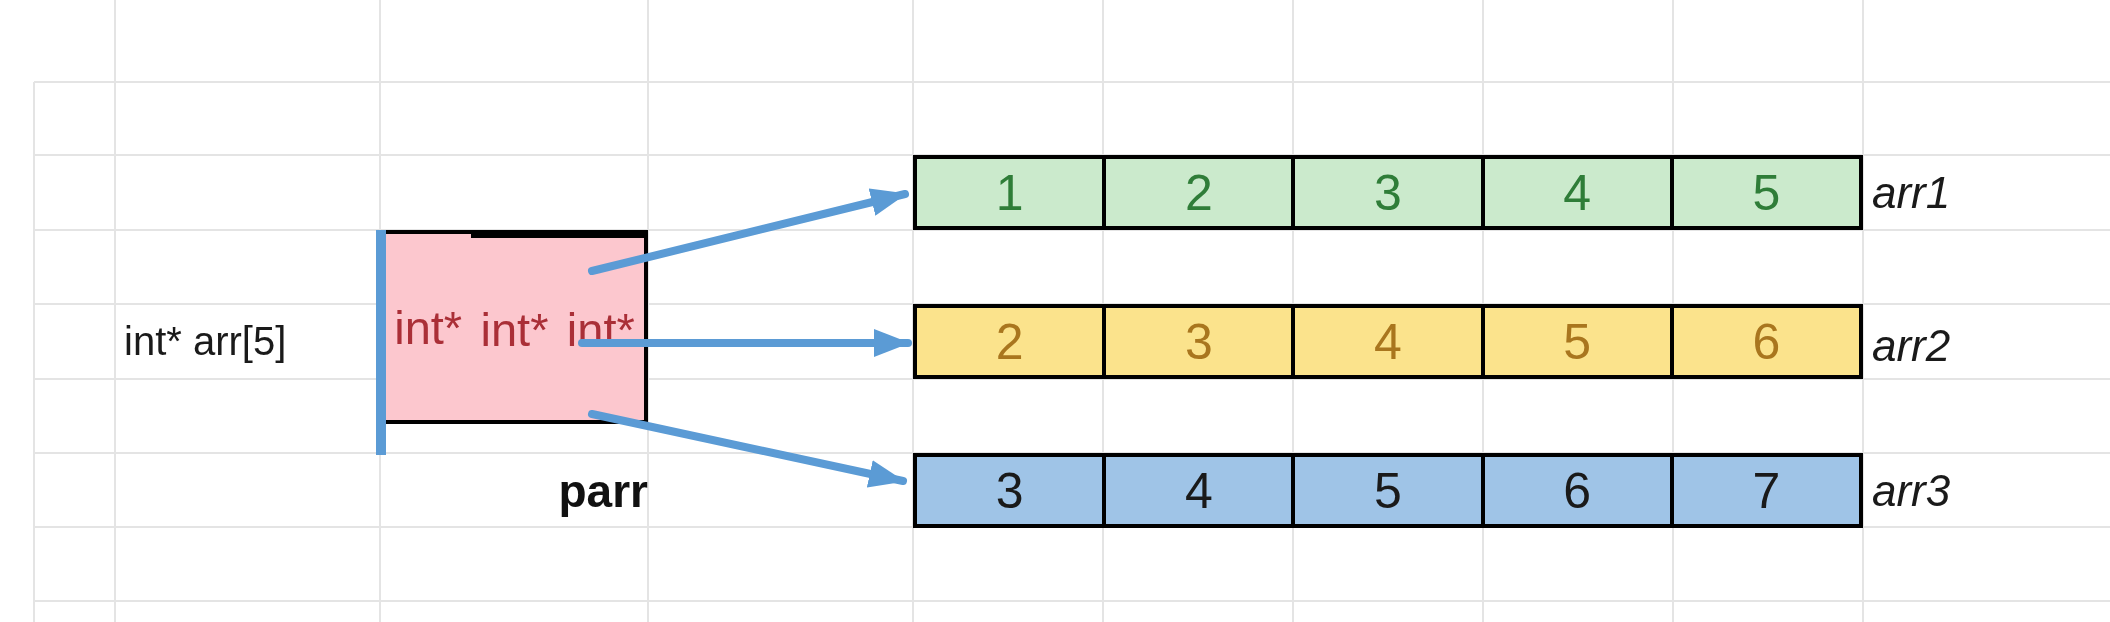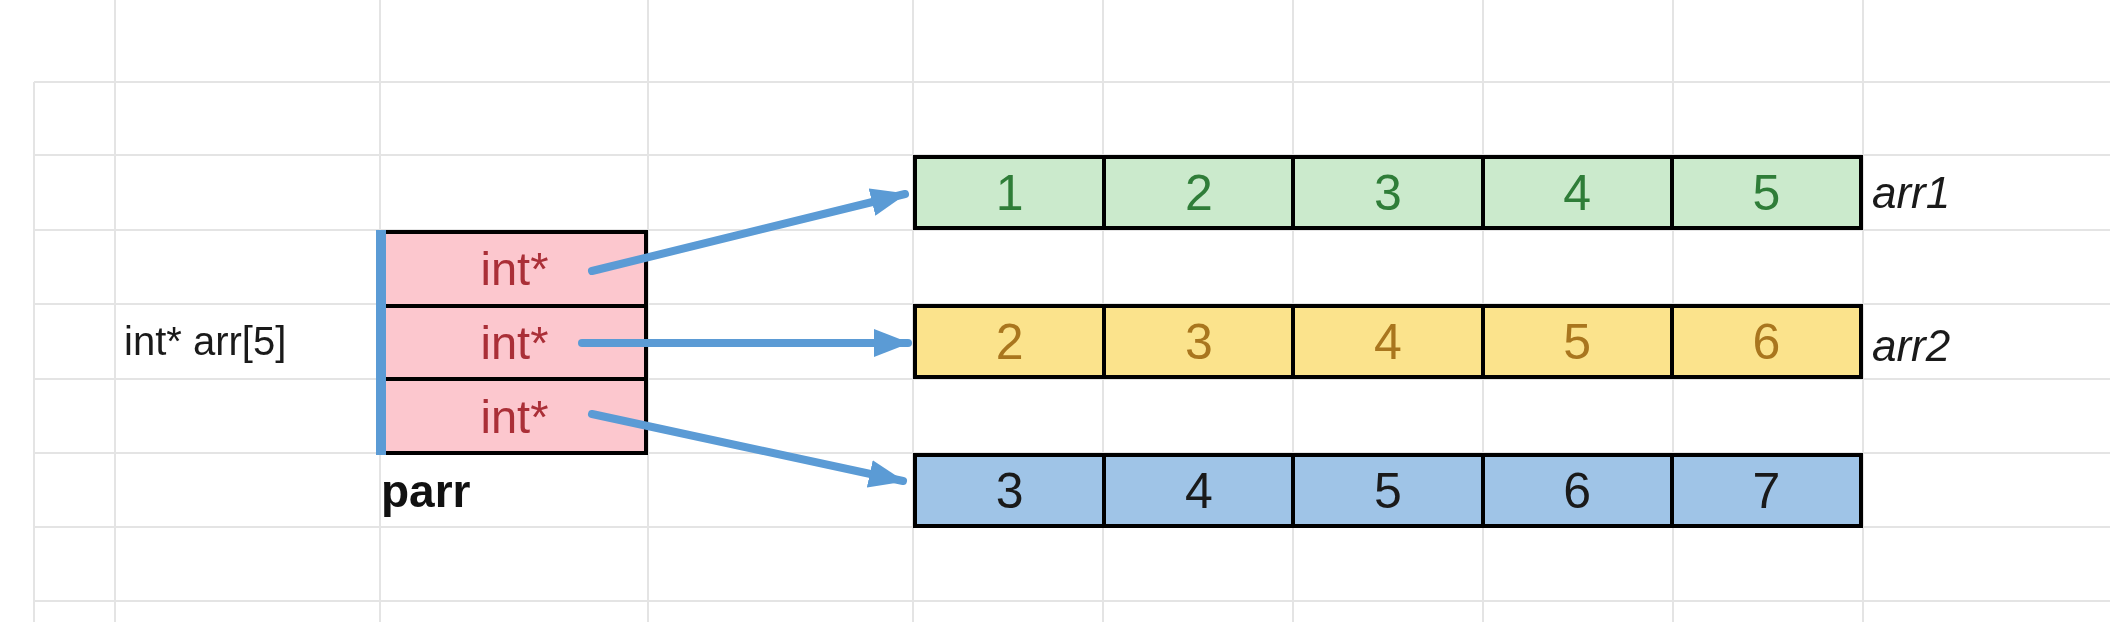--- a/index.html
+++ b/index.html
@@ -11,42 +11,42 @@
   }
   svg.layer { position:absolute; left:0; top:0; width:2110px; height:622px; }
   #grid-layer   { z-index:0; }
   #arrow-layer  { z-index:5; pointer-events:none; }
   .gridline { stroke:var(--grid); stroke-width:2; }
   .arrowline { stroke:var(--arrow); stroke-width:8; stroke-linecap:round; }
   .arrowhead { fill:var(--arrow); }
 
   
   .parr-box {
-    position:absolute; left:381px; top:230px; width:267px; height:225px;
+    position:absolute; left:381px; top:230px; width:267px; height:194px;
     box-sizing:border-box; border:4px solid var(--border);
-    display:flex; flex-direction:column; z-index:2; background:var(--pfill);
+    display:flex; flex-direction:row; z-index:2; background:var(--pfill);
   }
   .pcell {
     flex:1 1 0; display:flex; align-items:center; justify-content:center;
     font-size:47px; color:var(--ptext); background:var(--pfill);
     border-top:4px solid var(--border); box-sizing:border-box;
   }
   .pcell:first-child { border-top:none; }
   .blue-strip {
     position:absolute; left:376px; top:230px; width:10px; height:225px;
     background:var(--arrow); z-index:3;
   }
 
   .decl-label {
     position:absolute; left:124px; top:304px; height:75px; line-height:75px;
     font-size:40px; color:#1a1a1a; white-space:nowrap; z-index:2;
   }
   .parr-label {
     position:absolute; left:381px; top:455px; width:267px; height:72px;
-    line-height:72px; text-align:left; font-weight:bold; font-size:46px;
+    line-height:72px; text-align:right; font-weight:bold; font-size:46px;
     color:#111111; z-index:2;
   }
 
   
   .varray {
     position:absolute; left:913px; width:950px; height:75px;
     box-sizing:border-box; border:4px solid var(--border);
     display:flex; z-index:2;
   }
   .vcell {
@@ -122,13 +122,14 @@
       <div class="vcell" style="background: rgb(251, 227, 140); color: rgb(169, 118, 30);">6</div>
     </div>
     <div class="varray-label" style="top: 308px;">arr2</div>
     <div class="varray" style="top: 453px; background: rgb(159, 196, 231);">
       <div class="vcell" style="background: rgb(159, 196, 231); color: rgb(26, 26, 26);">3</div>
       <div class="vcell" style="background: rgb(159, 196, 231); color: rgb(26, 26, 26);">4</div>
       <div class="vcell" style="background: rgb(159, 196, 231); color: rgb(26, 26, 26);">5</div>
       <div class="vcell" style="background: rgb(159, 196, 231); color: rgb(26, 26, 26);">6</div>
       <div class="vcell" style="background: rgb(159, 196, 231); color: rgb(26, 26, 26);">7</div>
     </div>
+    <div class="varray-label" style="top: 453px;">arr3</div>
   </div>
 
 </body></html>

